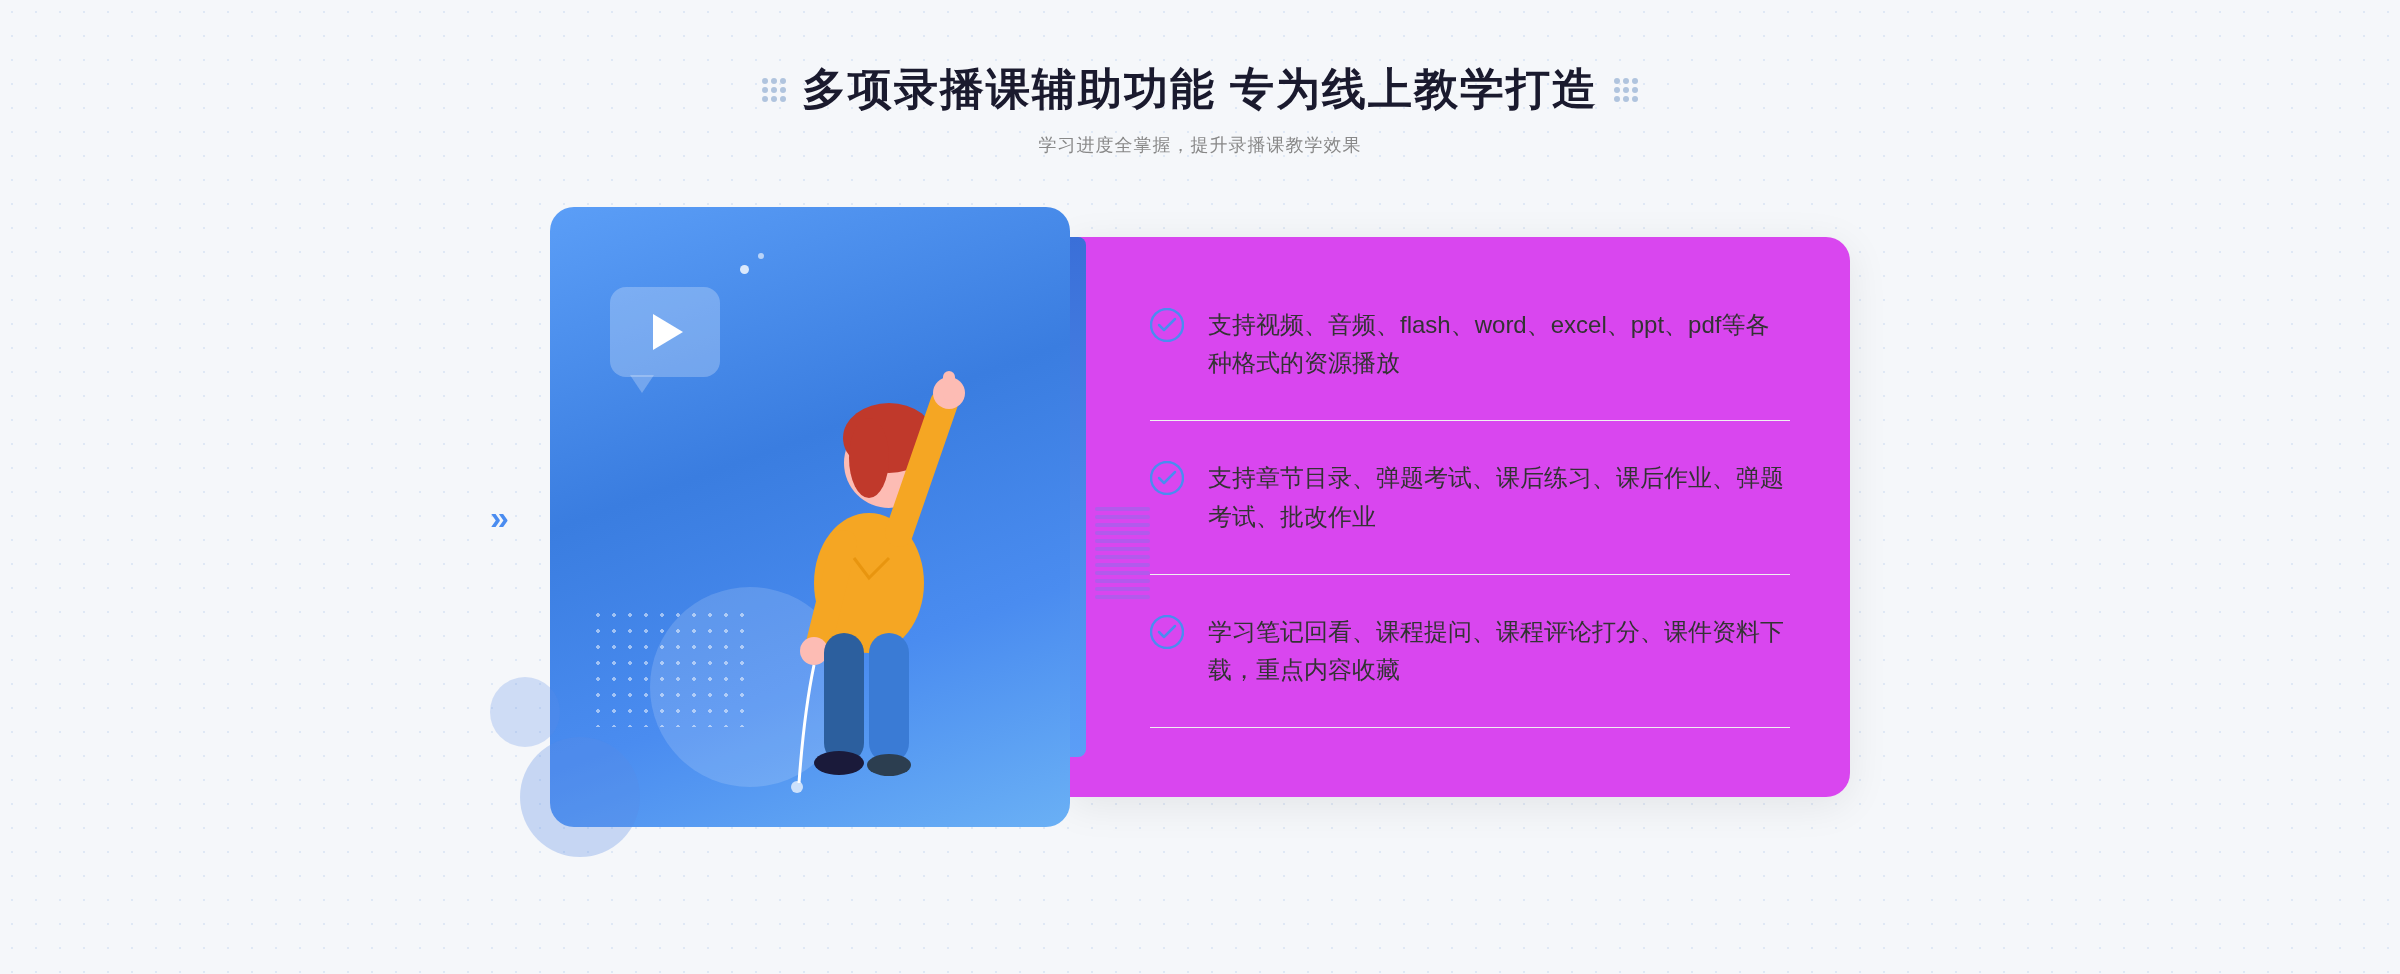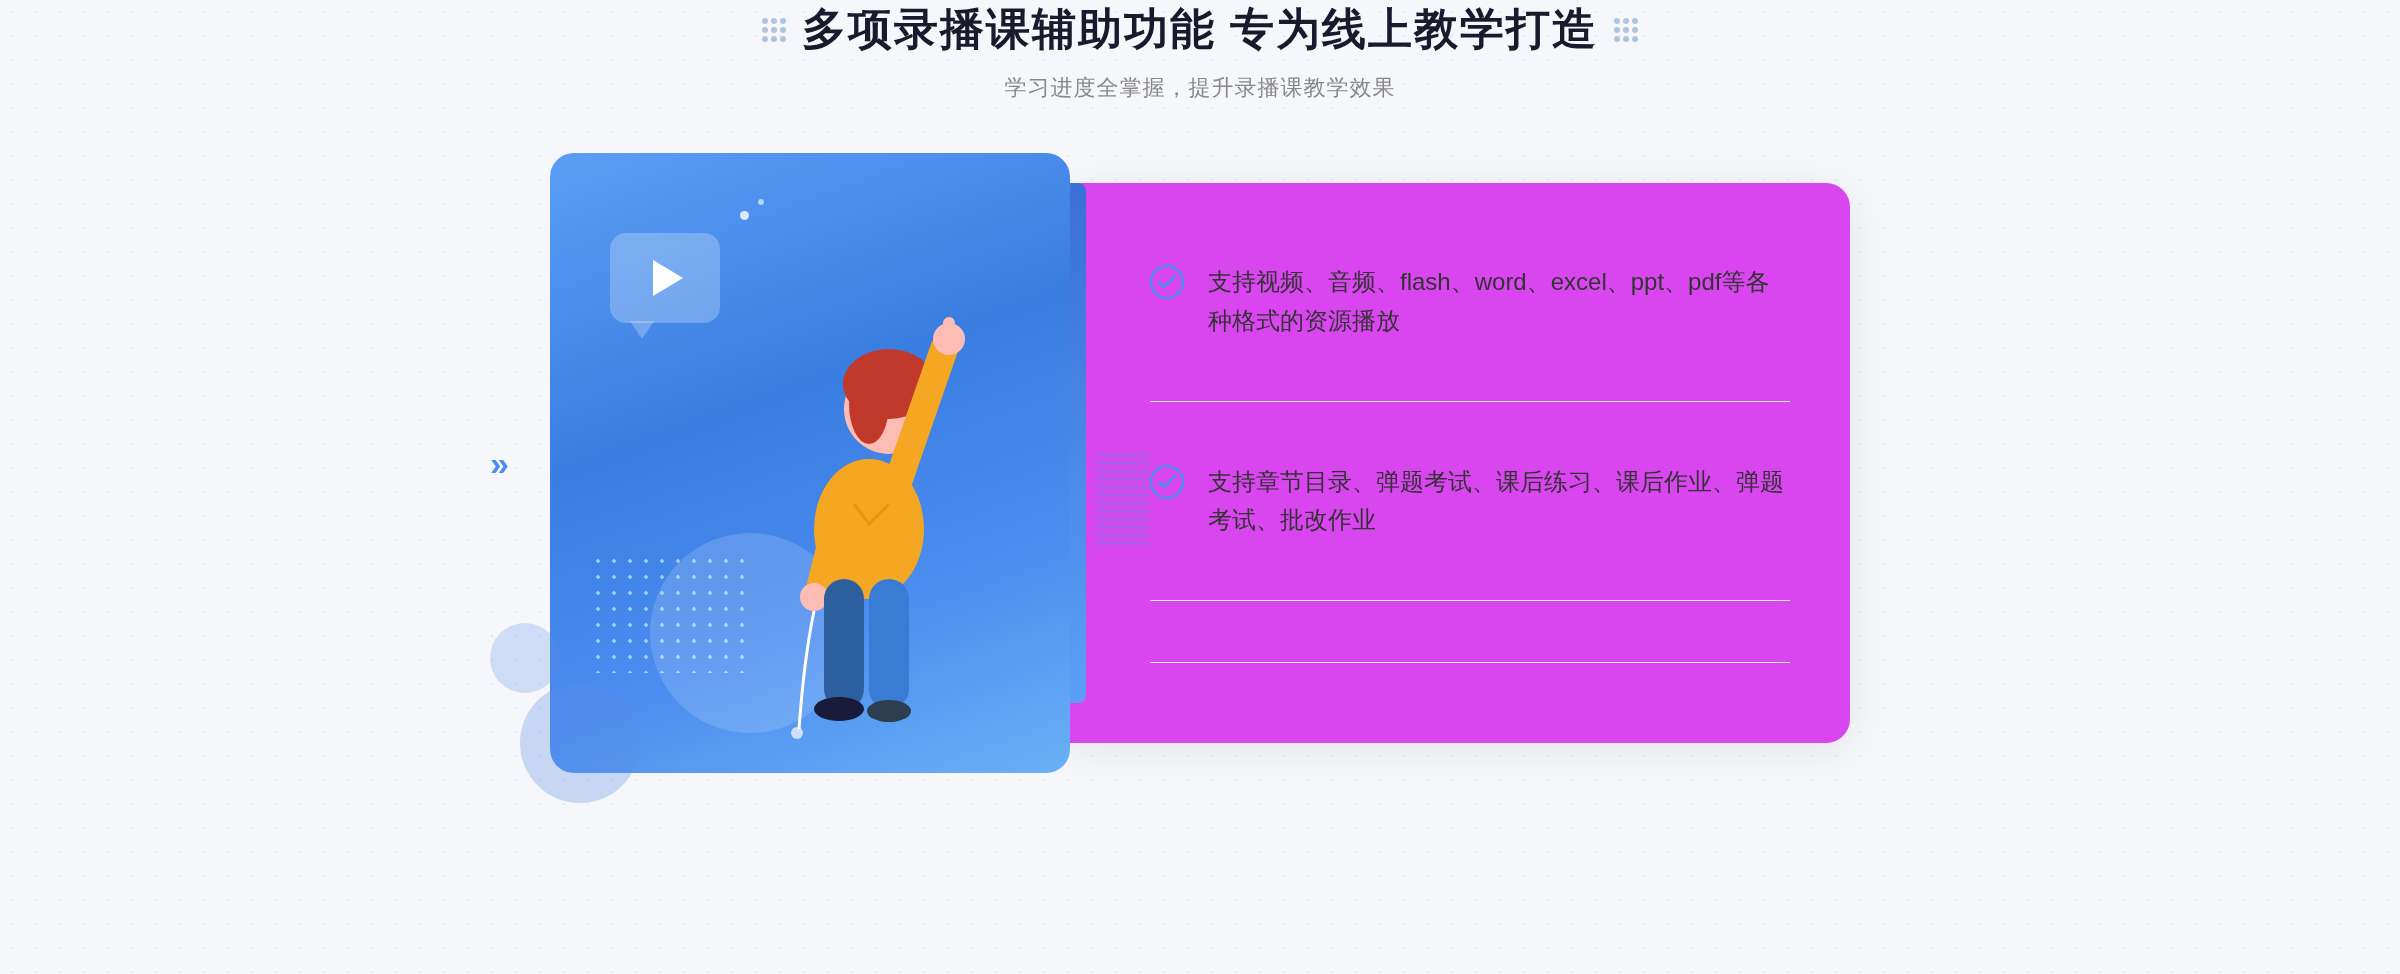--- a/index.html
+++ b/index.html
@@ -11,20 +11,21 @@
       overflow: hidden;
       position: relative;
     }
 
     .page-wrapper {
       width: 100%;
       height: 100%;
       display: flex;
       flex-direction: column;
       align-items: center;
+      padding-top: 60px;
       position: relative;
     }
 
     
     .bg-dots {
       position: absolute;
       top: 0; left: 0; right: 0; bottom: 0;
       background-image: radial-gradient(circle, #c8d8f0 1px, transparent 1px);
       background-size: 24px 24px;
       opacity: 0.5;
@@ -67,21 +68,21 @@
     }
 
     .main-title {
       font-size: 44px;
       font-weight: 700;
       color: #1a1a2e;
       letter-spacing: 2px;
     }
 
     .sub-title {
-      font-size: 22px;
+      font-size: 18px;
       color: #888;
       margin-top: 14px;
       font-weight: 400;
       letter-spacing: 1px;
     }
 
     .content-area {
       position: relative;
       z-index: 2;
       display: flex;
@@ -390,20 +391,27 @@
       <div class="feature-item">
         <svg class="check-icon" viewBox="0 0 34 34" xmlns="http://www.w3.org/2000/svg">
           <circle cx="17" cy="17" r="16" fill="none" stroke="#4a8cf0" stroke-width="2.5"></circle>
           <polyline points="9,17 14,22 25,11" fill="none" stroke="#4a8cf0" stroke-width="2.5" stroke-linecap="round" stroke-linejoin="round"></polyline>
         </svg>
         <span class="feature-text">支持章节目录、弹题考试、课后练习、课后作业、弹题考试、批改作业</span>
       </div>
 
       <div class="feature-divider"></div>
 
+      <div class="feature-item">
+        <svg class="check-icon" viewBox="0 0 34 34" xmlns="http://www.w3.org/2000/svg">
+          <circle cx="17" cy="17" r="16" fill="none" stroke="#4a8cf0" stroke-width="2.5"></circle>
+          <polyline points="9,17 14,22 25,11" fill="none" stroke="#4a8cf0" stroke-width="2.5" stroke-linecap="round" stroke-linejoin="round"></polyline>
+        </svg>
+        <span class="feature-text">学习笔记回看、课程提问、课程评论打分、课件资料下载，重点内容收藏</span>
+      </div>
 
       <div class="feature-divider"></div>
 
 
     </div>
 
   </div>
 
 </div>
 

